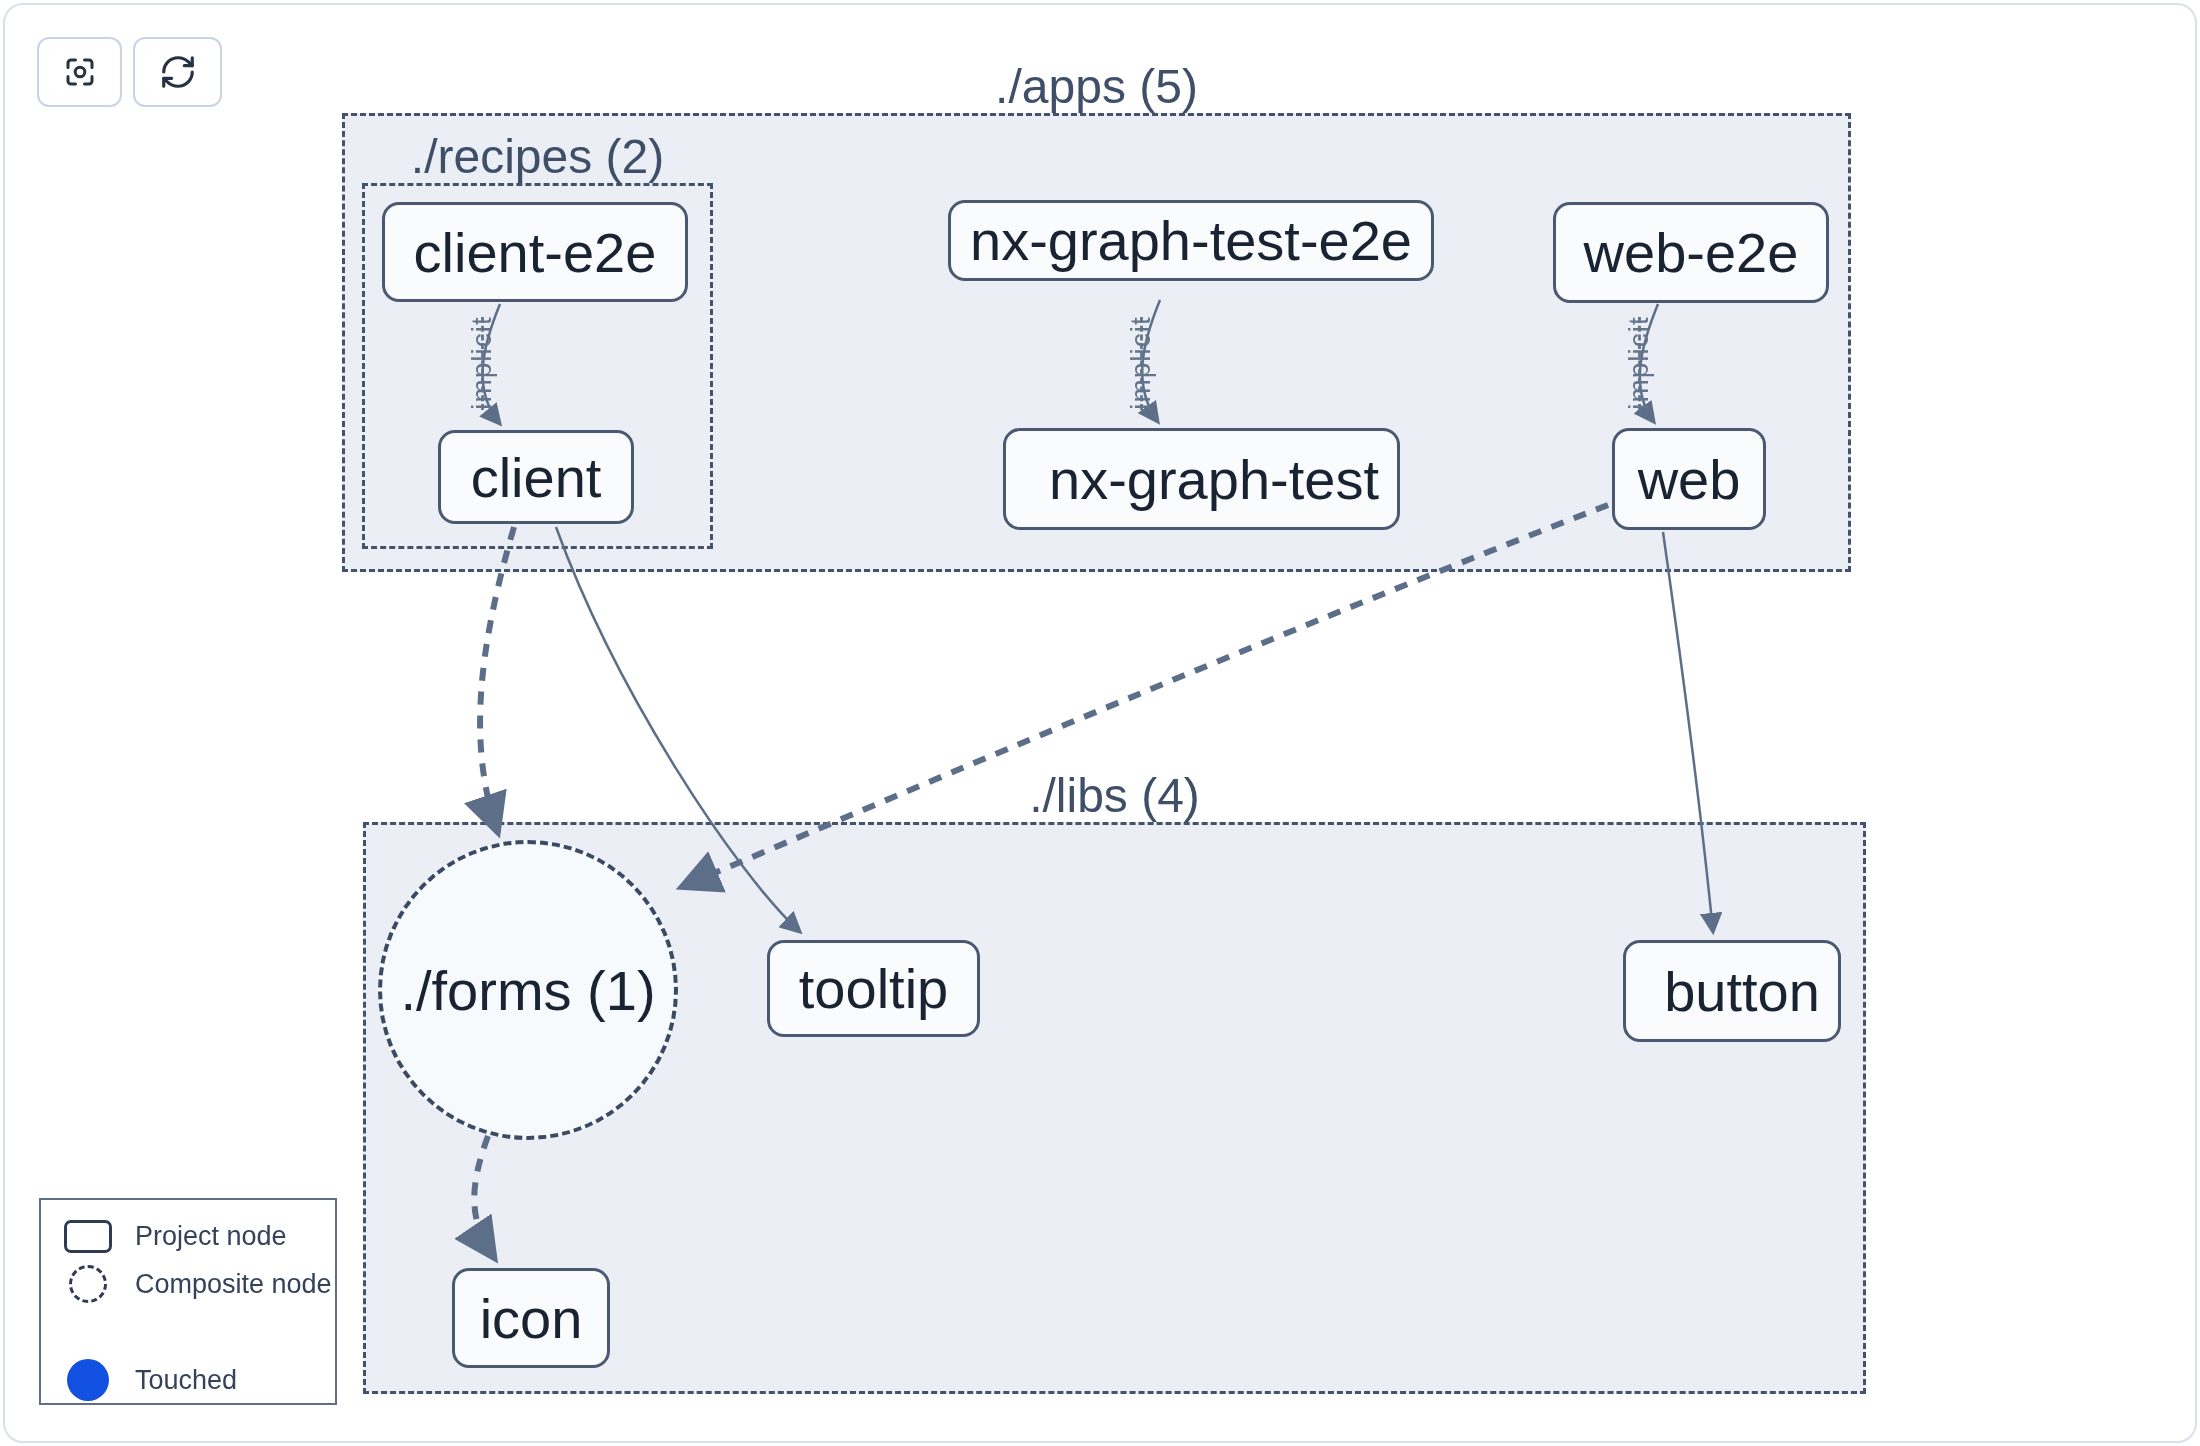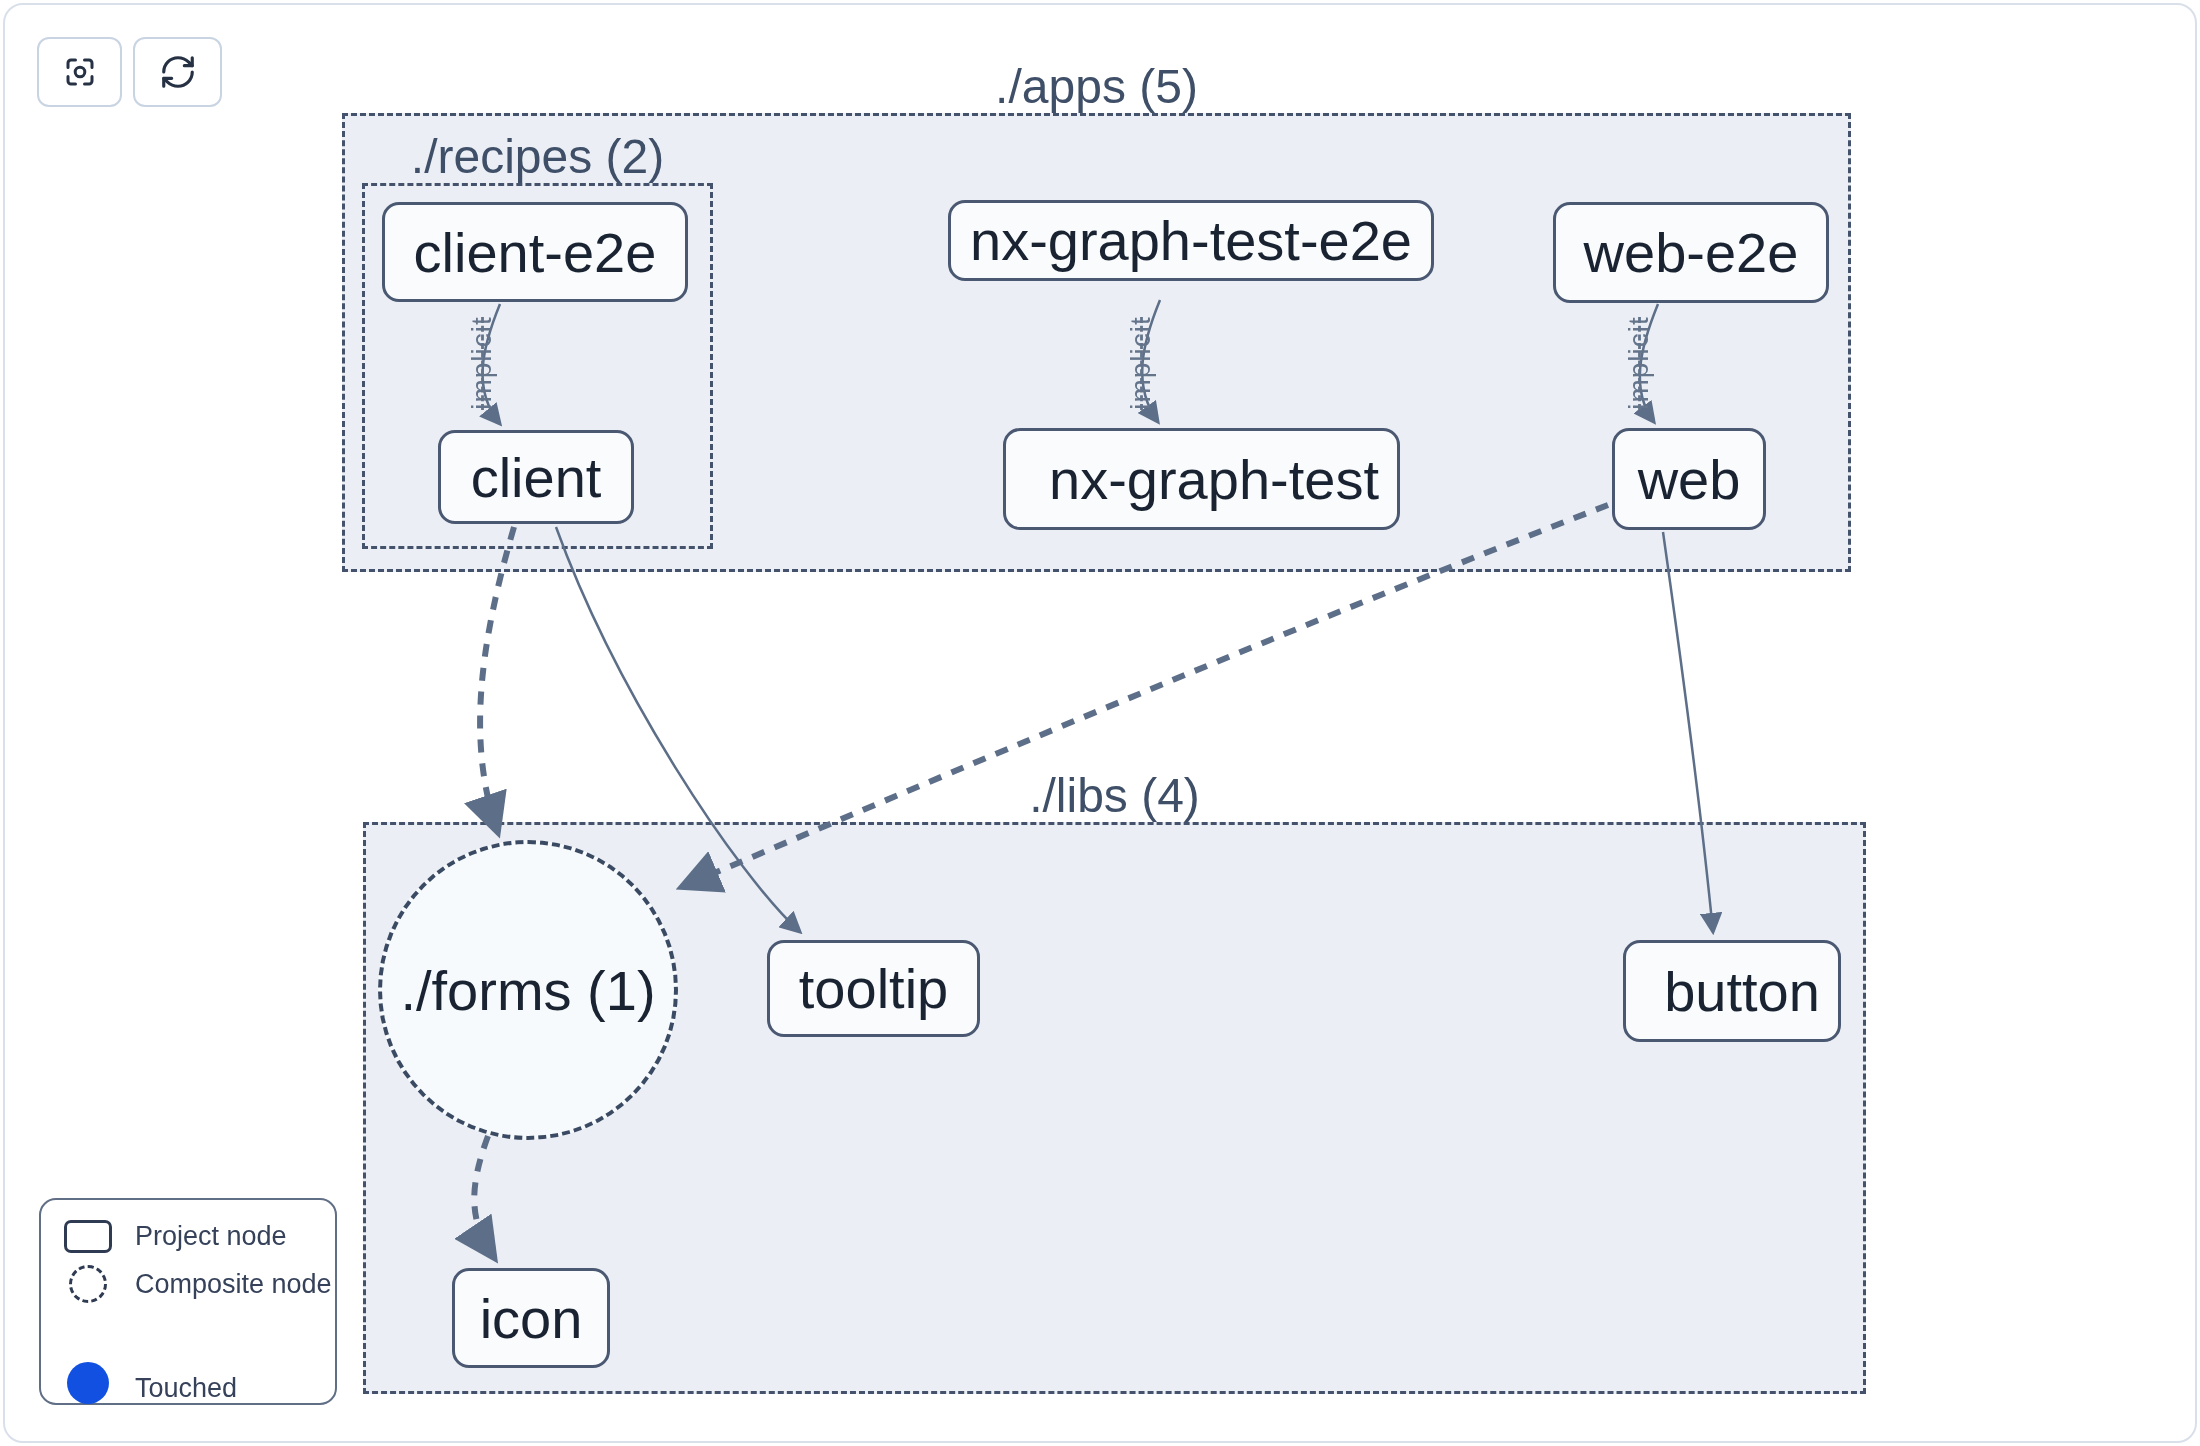--- a/index.html
+++ b/index.html
@@ -24,21 +24,21 @@
   .composite-circle{position:absolute;background:#f7fafc;border:4px dashed #3b4a63;border-radius:50%;
        display:flex;align-items:center;justify-content:center;font-size:56px;color:#1a2332;
        cursor:pointer;box-sizing:border-box;}
   
   .edge-label{position:absolute;width:160px;height:34px;display:flex;align-items:center;justify-content:center;
        font-size:28px;color:#64748b;transform:translate(-50%,-50%) rotate(-90deg);
        text-decoration-line:line-through;text-decoration-style:dashed;text-decoration-color:#64748b;
        letter-spacing:1px;}
   
   .legend{position:absolute;left:39px;top:1198px;width:298px;height:207px;background:#ffffff;
-       border:2px solid #606e86;border-radius:17px;box-sizing:border-box;}
+       border:2px solid #606e86;border-radius:0;box-sizing:border-box;}
   .legend-row{position:absolute;left:0;width:100%;height:48px;display:flex;align-items:center;}
   .legend-swatch-col{width:94px;display:flex;align-items:center;justify-content:center;flex:none;}
   .legend-text{font-size:27px;color:#36425a;}
   .sw-project{width:48px;height:33px;border:3px solid #2f3b52;border-radius:7px;background:#fff;box-sizing:border-box;}
   .sw-composite{width:38px;height:38px;border:3px dashed #2f3b52;border-radius:50%;background:#fff;box-sizing:border-box;}
   .sw-affected{width:40px;height:40px;border:2px dotted #ccd4dd;border-radius:50%;background:#edf1f5;box-sizing:border-box;}
   svg.edges{position:absolute;left:0;top:0;pointer-events:none;}
 </style>
 </head>
 <body>
@@ -140,21 +140,21 @@
         <div class="sw-project"></div>
       </div>
     <div class="legend-text">Project node</div>
   </div>
   <div class="legend-row" style="top:60px;text-align:right;">
     <div class="legend-swatch-col">
         <div class="sw-composite"></div>
       </div>
     <div class="legend-text">Composite node</div>
   </div>
-  <div class="legend-row" style="top:156px;align-items:flex-end;">
+  <div class="legend-row" style="top:156px;">
     <div class="legend-swatch-col">
       <svg width="42" height="42" viewBox="0 0 42 42">
         <circle cx="21" cy="21" r="21" fill="#1150e0"></circle>
       </svg>
     </div>
     <div class="legend-text">Touched</div>
   </div>
 </div>
 
 </body></html>

